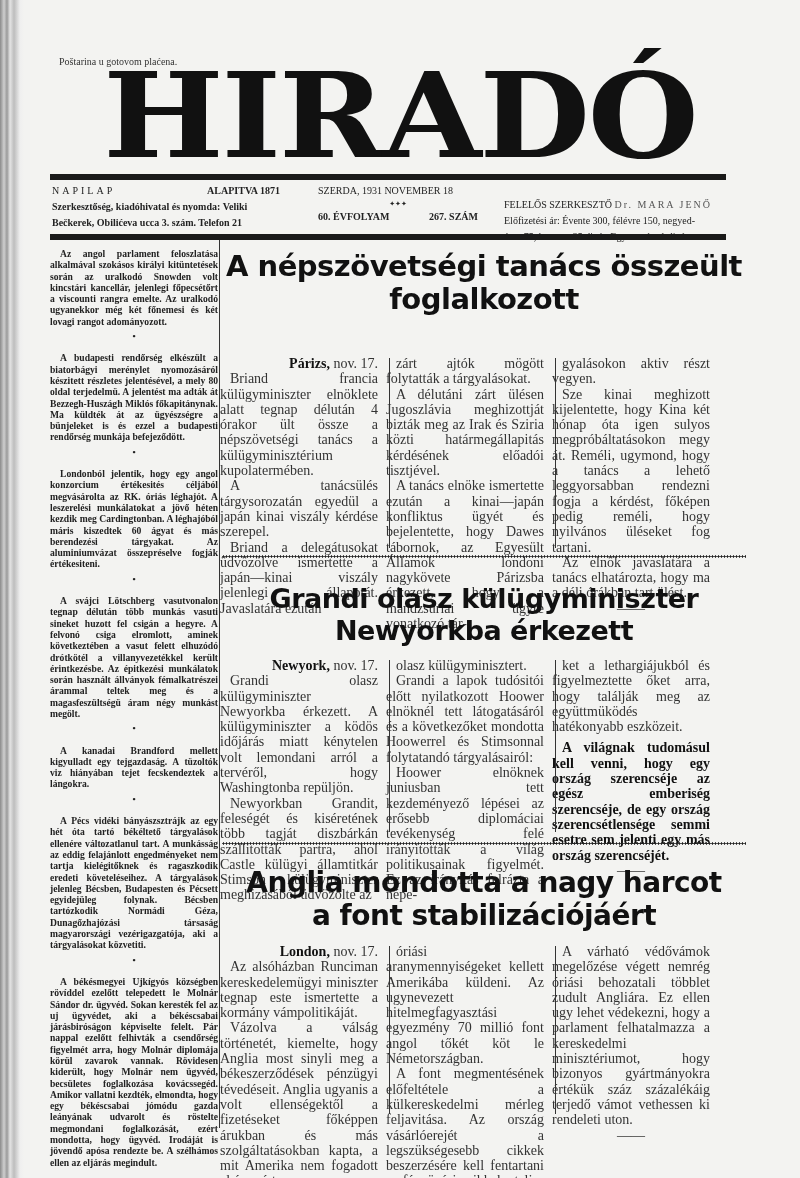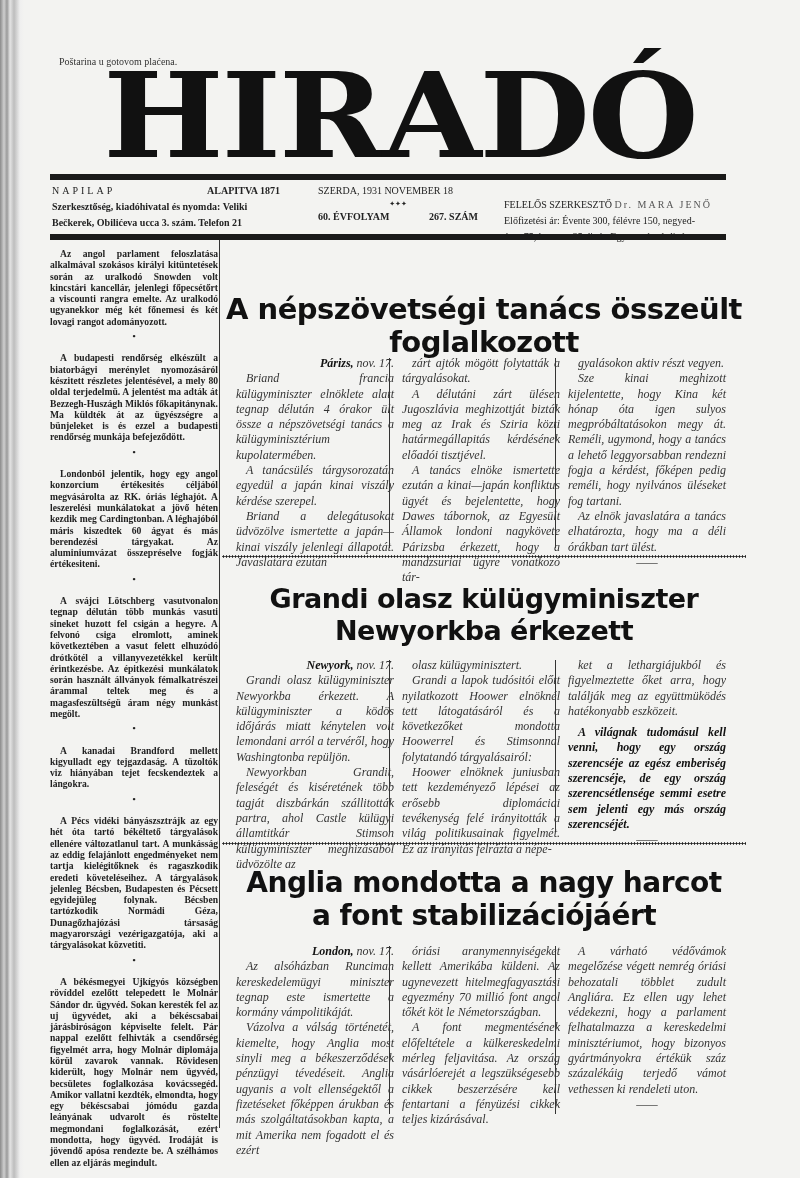--- a/index.html
+++ b/index.html
@@ -18,21 +18,21 @@
   .info { position:absolute; font-size:10px; line-height:16px; color:#222; }
   .info b { font-weight:bold; }
   .info .sp { letter-spacing:3px; }
   .col-left { position:absolute; left:50px; top:248px; width:168px; font-size:9.6px; line-height:11.3px;
     text-align:justify; color:#222; font-weight:bold; }
   .col-left p { margin:0 0 2px 0; text-indent:10px; }
   .col-left .star { text-align:center; margin:4px 0 10px 0; font-size:9px; text-indent:0; }
   .vline { position:absolute; width:1px; background:#333; }
   .headline { position:absolute; left:222px; width:524px; text-align:center;
     font-family:"DejaVu Sans", sans-serif; font-weight:bold; color:#111; letter-spacing:-0.5px; }
-  .cols { position:absolute; left:232px; width:524px; display:flex; font-size:12px; line-height:15.3px; color:#333;font-style:italic; }
+  .cols { position:absolute; left:216px; width:524px; display:flex; font-size:14px; line-height:15.3px; color:#333; }
   .cols .c { width:166px; text-align:justify; padding:0 4px; box-sizing:border-box; }
   .cols .c p { margin:0; text-indent:10px; }
   .cols .c .dateline { text-align:right; text-indent:0; }
   .cols .c .dateline b { color:#111; }
   .cols .c .boldp { font-weight:bold; color:#111; }
   .dash { text-align:center; margin-top:6px; text-indent:0 !important; }
   .dots { position:absolute; left:222px; width:524px; height:3px;
     background-image:radial-gradient(circle,#222 45%,transparent 55%); background-size:3px 3px; }
 </style>
 </head>
@@ -82,21 +82,21 @@
   <p class="star">•</p>
   <p>A kanadai Brandford mellett kigyulladt egy tejgazdaság. A tüzoltók viz hiányában tejet fecskendeztek a lángokra.</p>
   <p class="star">•</p>
   <p>A Pécs vidéki bányászsztrájk az egy hét óta tartó békéltető tárgyalások ellenére változatlanul tart. A munkásság az eddig felajánlott engedményeket nem tartja kielégitőknek és ragaszkodik eredeti követeléseihez. A tárgyalások jelenleg Bécsben, Budapesten és Pécsett egyidejüleg folynak. Bécsben tartózkodik Normádi Géza, Dunagőzhajózási társaság magyarországi vezérigazgatója, aki a tárgyalásokat közvetiti.</p>
   <p class="star">•</p>
   <p>A békésmegyei Ujkígyós községben rövíddel ezelőtt telepedett le Molnár Sándor dr. ügyvéd. Sokan keresték fel az uj ügyvédet, aki a békéscsabai járásbiróságon képviselte felelt. Pár nappal ezelőtt felhivták a csendőrség figyelmét arra, hogy Molnár diplomája körül zavarok vannak. Rövidesen kiderült, hogy Molnár nem ügyvéd, becsületes foglalkozása kovácssegéd. Amikor vallatni kezdték, elmondta, hogy egy békéscsabai jómódu gazda leányának udvarolt és röstelte megmondani foglalkozását, ezért mondotta, hogy ügyvéd. Irodáját is jövendő apósa rendezte be. A szélhámos ellen az eljárás megindult.</p>
 </div>
 
 <div class="vline" style="left:219px; top:240px; height:888px;"></div>
 
-<div class="headline" style="top:250px; font-size:29px; line-height:33px;margin-top:43px;">
+<div class="headline" style="top:250px; font-size:29px; line-height:33px;">
   <div>A népszövetségi tanács összeült</div>
   <div>foglalkozott</div>
 </div>
 <div class="cols" style="top:356px;">
   <div class="c">
     <p class="dateline"><b>Párizs,</b> <span>nov. 17.</span></p>
     <p>Briand francia külügyminiszter elnöklete alatt tegnap délután 4 órakor ült össze a népszövetségi tanács a külügyminisztérium kupolatermében.</p>
     <p>A tanácsülés tárgysorozatán egyedül a japán kinai viszály kérdése szerepel.</p>
     <p>Briand a delegátusokat üdvözölve ismertette a japán—kinai viszály jelenlegi állapotát. Javaslatára ezután</p>
   </div>

